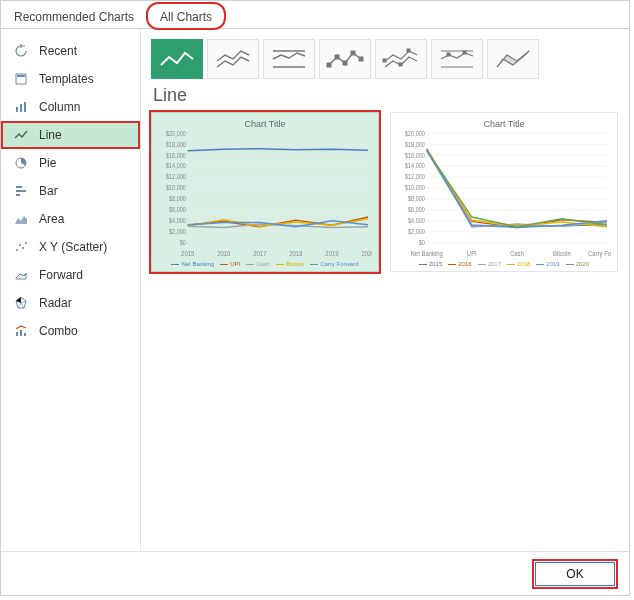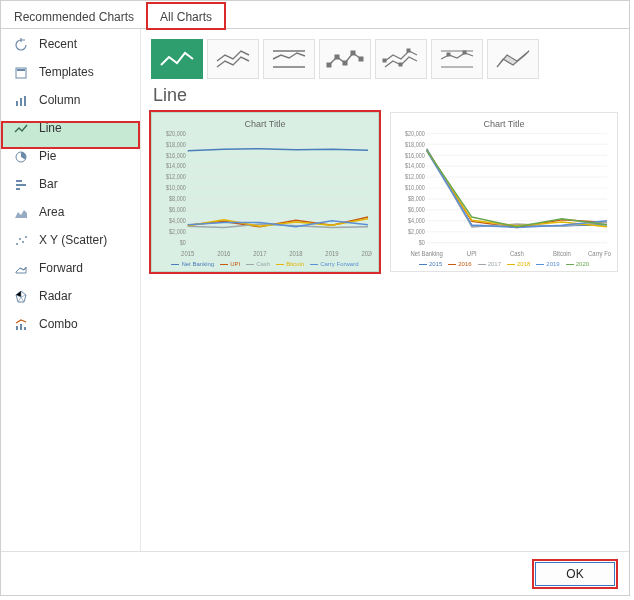--- a/index.html
+++ b/index.html
@@ -5,24 +5,24 @@
   * { box-sizing: border-box; margin: 0; padding: 0; font-family: "Segoe UI", Arial, sans-serif; }
   body { background: #fff; width: 634px; height: 600px; overflow: hidden; }
   .dialog { width: 630px; height: 596px; border: 1px solid #cfcfcf; background: #fff; display: flex; flex-direction: column; }
   .titlebar { height: 30px; display: flex; align-items: center; justify-content: space-between; padding: 0 0 0 10px; background: #fff; }
   .titlebar .title { font-size: 12px; color: #222; }
   .titlebar .wincontrols { display: flex; }
   .titlebar .wincontrols div { width: 40px; height: 30px; display: flex; align-items: center; justify-content: center; color: #333; font-size: 13px; }
   .tabs { height: 28px; display: flex; align-items: flex-end; border-bottom: 1px solid #d0d0d0; }
   .tab { padding: 6px 12px 5px 12px; font-size: 12px; color: #444; border: 1px solid transparent; border-bottom: none; position: relative; top: 1px; }
   .tab.selected { border-color: #d0d0d0; background: #fff; }
-  .tab.highlight { outline: 2px solid #d92b2b; outline-offset: -1px; }
+  .tab.highlight { outline: 2px solid #d92b2b; outline-offset: -1px; border-radius: 11px; }
   .body { flex: 1; display: flex; overflow: hidden; }
   .sidebar { width: 140px; border-right: 1px solid #e6e6e6; padding-top: 8px; }
-  .side-item { height: 28px; display: flex; gap: 10px; padding-left: 12px; font-size: 12px; color: #333; }
+  .side-item { height: 28px; display: flex; align-items: center; gap: 10px; padding-left: 12px; font-size: 12px; color: #333; }
   .side-item.selected { background: #c6e9d4; }
   .side-item.highlight { outline: 2px solid #d92b2b; outline-offset: -2px; }
   .side-icon { width: 16px; height: 16px; display: flex; align-items: center; justify-content: center; color: #6b89a8; }
   .content { flex: 1; padding: 10px 10px 0 10px; overflow: hidden; }
   .subtype-row { display: flex; gap: 4px; margin-bottom: 6px; }
   .subtype { width: 52px; height: 40px; border: 1px solid #e0e0e0; background: #fafafa; display: flex; align-items: center; justify-content: center; }
   .subtype.selected { background: #2e9e6f; border-color: #2e9e6f; }
   .subtype svg { stroke: #777; fill: none; }
   .subtype.selected svg { stroke: #fff; }
   .type-title { font-size: 18px; color: #5a5a5a; margin: 4px 0 6px 2px; font-weight: 400; }

